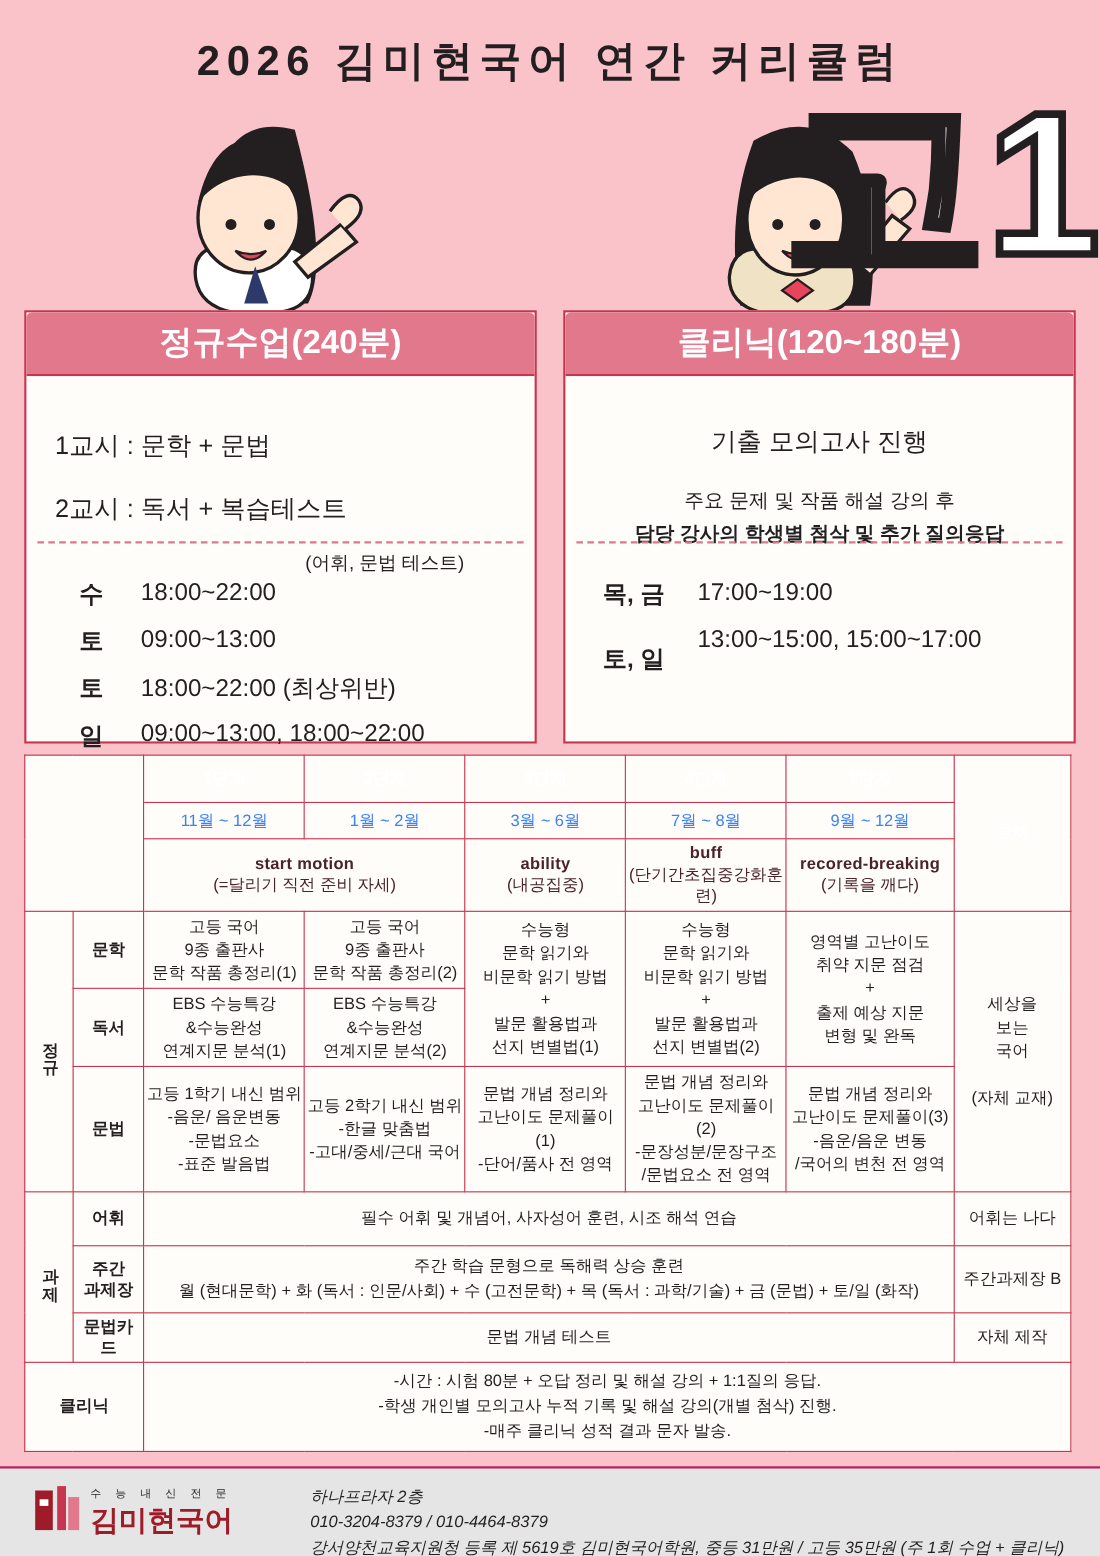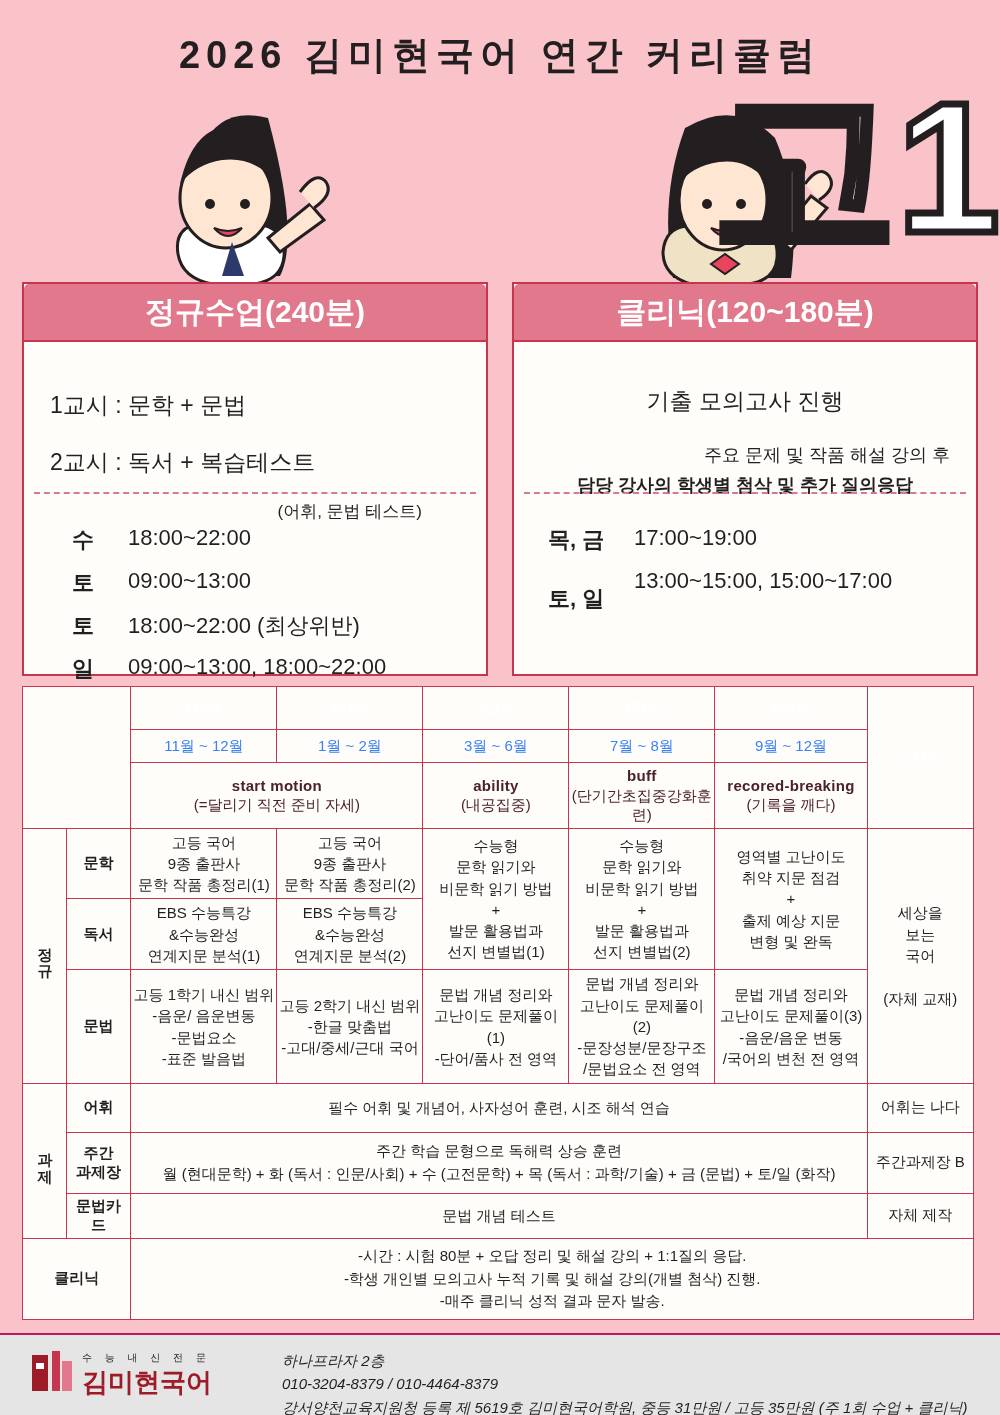--- a/index.html
+++ b/index.html
@@ -191,21 +191,21 @@
         <span class="d">일</span>
         <span class="t">09:00~13:00, 18:00~22:00</span>
       </div>
     </div>
   </div>
 
   <div class="card card-right">
     <div class="card-head">클리닉(120~180분)</div>
     <div class="card-body">
       <div class="line center" style="margin-top:22px;">기출 모의고사 진행</div>
-      <div class="small normal" style="margin-top:22px;text-align:right;">주요 문제 및 작품 해설 강의 후</div>
+      <div class="small normal" style="margin-top:22px;">주요 문제 및 작품 해설 강의 후</div>
       <div class="small">담당 강사의 학생별 첨삭 및 추가 질의응답</div>
     </div>
     <div class="divider"></div>
     <div class="sched">
       <div class="sched-row">
         <span class="d" style="width:86px;">목, 금</span>
         <span class="t">17:00~19:00</span>
       </div>
       <div class="sched-row">
         <span class="d" style="width:86px;margin-top:16px;">토, 일</span>

